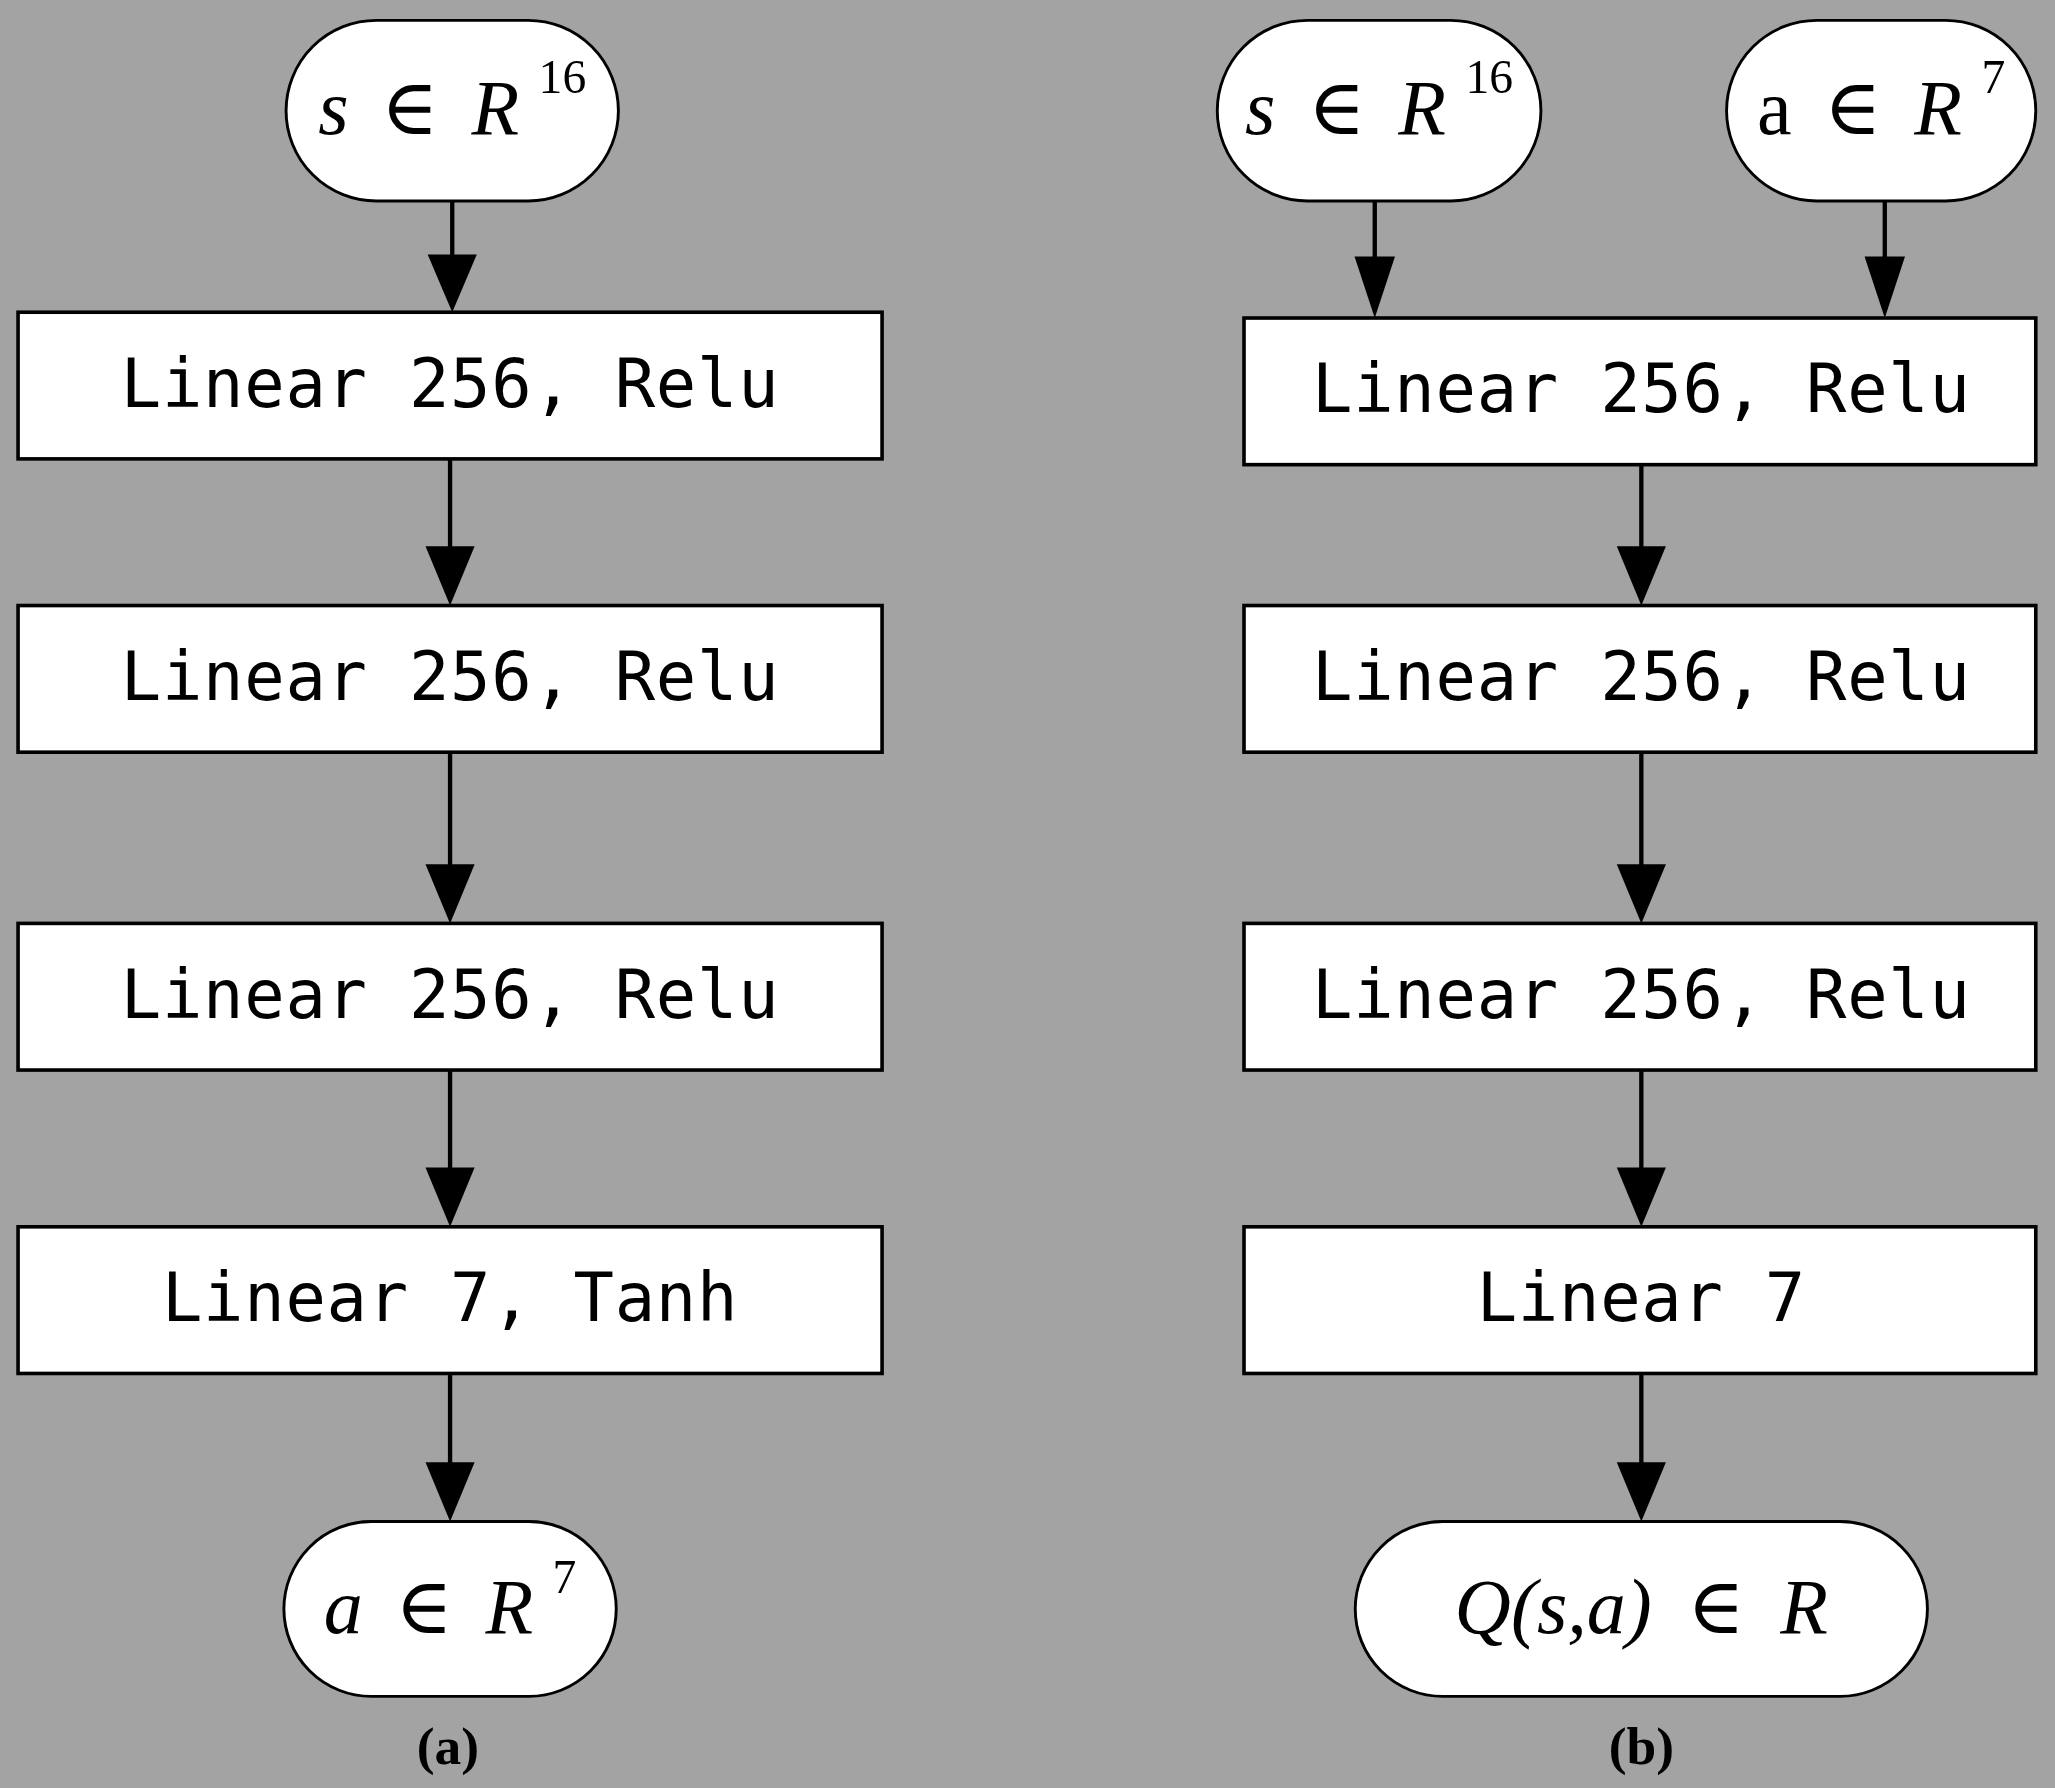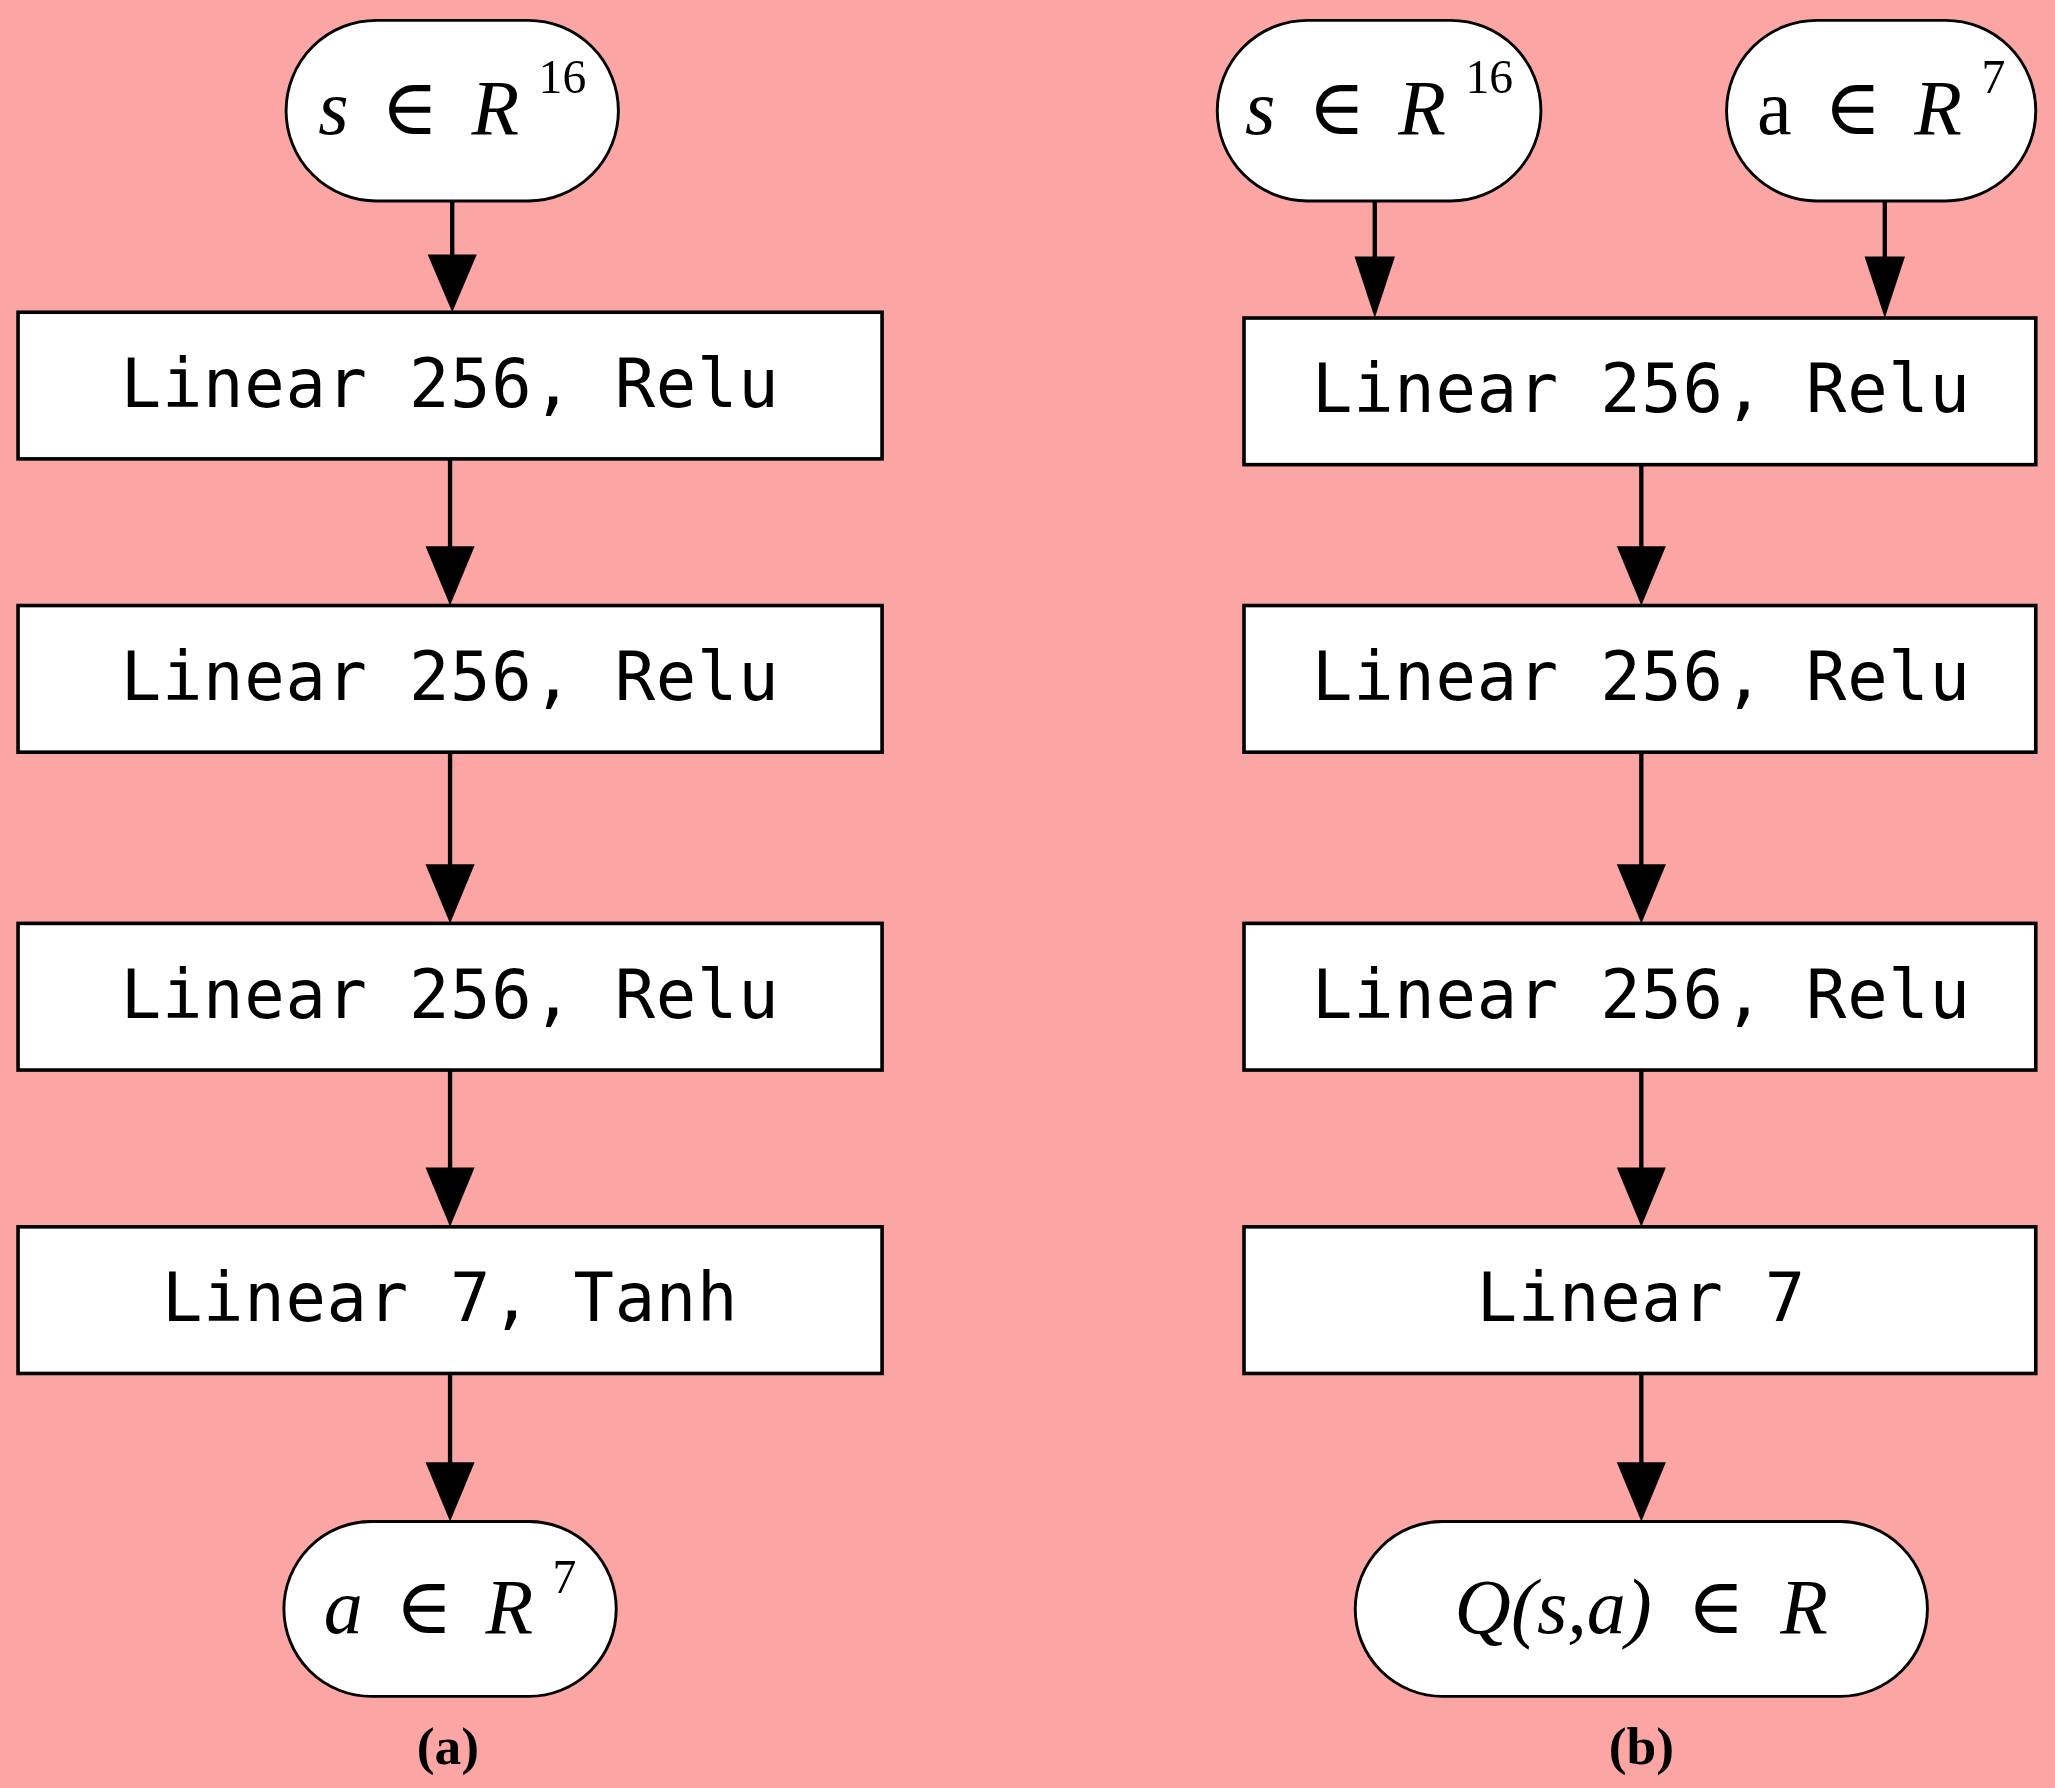--- a/index.html
+++ b/index.html
@@ -10,21 +10,21 @@
   body {
     width: 2056px;
     height: 1789px;
     overflow: hidden;
     font-family: "Liberation Serif", serif;
   }
   #stage {
     position: relative;
     width: 2056px;
     height: 1789px;
-    background: #fca5a5;
+    background: #a3a3a3;
   }
   svg#diagram {
     position: absolute;
     left: 0;
     top: 0;
     width: 2056px;
     height: 1789px;
     display: block;
   }
   .shape-outline {

